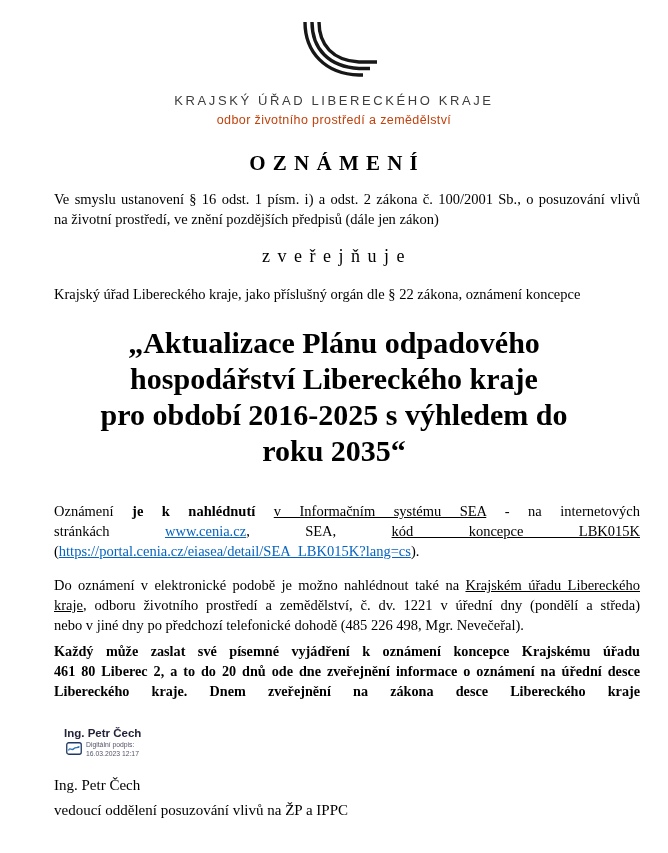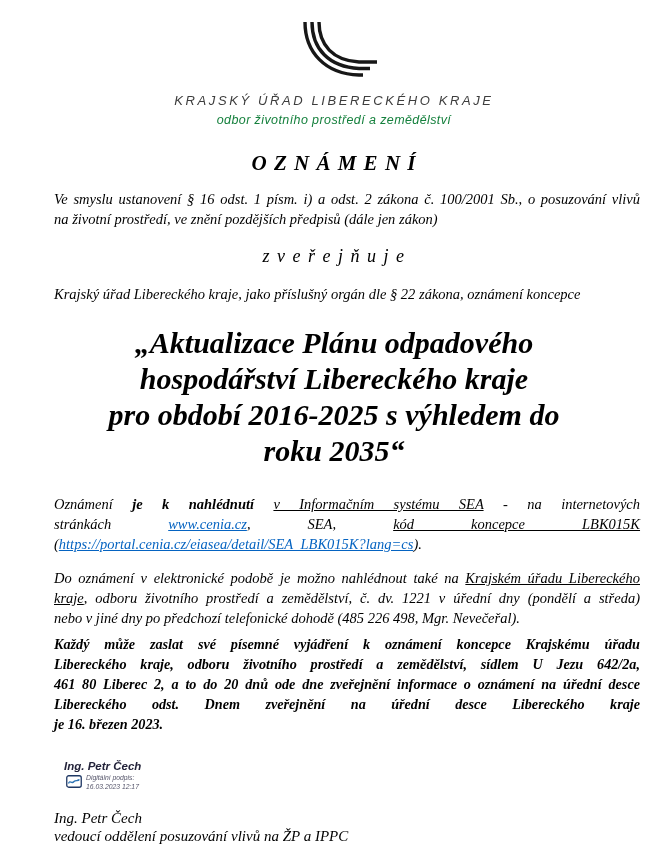--- a/index.html
+++ b/index.html
@@ -1,35 +1,35 @@
 <!DOCTYPE html>
 <html lang="cs" style="--link: #0563c1; --sig-navy: #1f3864; --sig-blue: #2e74b5;"><head>
 <meta charset="utf-8">
 <style>
   html,body{margin:0;padding:0;}
   body{
     width:668px;height:853px;background:#ffffff;overflow:hidden;
     font-family:"Liberation Serif","DejaVu Serif",serif;color:#000;
   }
-  .page{padding:20px 28px 0 54px;font-style:italic;}
+  .page{padding:20px 28px 0 54px;}
 
   
   .cblock{margin-left:-26px;text-align:center;}
 
   .logo-wrap{margin-top:2px;}
   .logo-wrap svg{display:inline-block;}
 
   .org-name{
     font-family:"Liberation Sans","DejaVu Sans",sans-serif;
     font-size:13px;letter-spacing:2.6px;color:#3d3d3d;margin-top:11px;
     font-weight:500;
   }
   .org-dept{
     font-family:"Liberation Sans","DejaVu Sans",sans-serif;
-    font-size:12.5px;letter-spacing:.4px;color:#15803d;margin-top:5px;
+    font-size:12.5px;letter-spacing:.4px;color:#c2410c;margin-top:5px;
   }
 
   .doc-heading{
     font-size:21px;font-weight:bold;letter-spacing:1px;margin-top:24px;
   }
 
   .para{font-size:14.5px;line-height:20px;}
   .ln{display:block;}
   .jl{text-align:justify;text-align-last:justify;}
   .u{text-decoration:underline;}
@@ -37,32 +37,32 @@
   a.link{color:var(--link,#0563c1);text-decoration:underline;cursor:pointer;}
 
   .p-intro{margin-top:13px;}
   .publishes{font-size:18px;letter-spacing:1.5px;margin-top:17px;}
   .p-authority{margin-top:17px;}
 
   .main-title{
     font-size:30px;line-height:36px;font-weight:bold;margin-top:21px;
   }
 
-  .p-avail{margin-top:25px;}
+  .p-avail{margin-top:32px;}
   .p-inspect{margin-top:14px;}
   .p-statement{margin-top:6px;font-weight:bold;font-size:14.2px;}
 
   .sig-stamp{margin-top:26px;margin-left:10px;font-family:"Liberation Sans","DejaVu Sans",sans-serif;}
   .sig-stamp-name{font-size:11.5px;font-weight:bold;color:#23233a;}
   .sig-stamp-row{display:flex;align-items:flex-start;margin-top:2px;}
   .sig-stamp-row svg{margin:1px 4px 0 2px;flex:none;}
   .sig-stamp-meta{font-size:6.8px;line-height:8.5px;color:#55556a;}
 
   .sig-name{font-size:15px;margin-top:19px;}
-  .sig-role{font-size:15px;margin-top:1px;}
+  .sig-role{font-size:15px;margin-top:8px;}
 </style>
 </head>
 <body>
 
 <div class="page">
 
   <div class="cblock logo-wrap">
     <svg width="90" height="56" viewBox="0 0 90 56" aria-hidden="true">
       <g fill="none" stroke="#171717" stroke-width="3.4">
         <path d="M16,0 C16,30 36,52 70,53 H74"></path>
@@ -101,24 +101,22 @@
   </div>
 
   <div class="para p-inspect">
     <span class="ln jl"><span>Do oznámení v elektronické podobě je možno nahlédnout také na</span> <span class="u">Krajském úřadu Libereckého</span></span>
     <span class="ln jl"><span class="u">kraje</span><span>, odboru životního prostředí a zemědělství, č. dv. 1221 v úřední dny (pondělí a středa)</span></span>
     <span class="ln">nebo v jiné dny po předchozí telefonické dohodě (485 226 498, Mgr. Nevečeřal).</span>
   </div>
 
   <div class="para p-statement">
     <span class="ln jl">Každý může zaslat své písemné vyjádření k oznámení koncepce Krajskému úřadu</span>
-    <span class="ln jl">Libereckého kraje, odboru životního prostředí a zemědělství, sídlem U Jezu 642/2a,</span>
     <span class="ln jl">461 80 Liberec 2, a to do 20 dnů ode dne zveřejnění informace o oznámení na úřední desce</span>
-    <span class="ln jl">Libereckého odst. Dnem zveřejnění na úřední desce Libereckého kraje</span>
-    <span class="ln">je 16. březen 2023.</span>
+    <span class="ln jl">Libereckého kraje. Dnem zveřejnění na zákona desce Libereckého kraje</span>
   </div>
 
   <div class="sig-stamp">
     <div class="sig-stamp-name">Ing. Petr Čech</div>
     <div class="sig-stamp-row">
       <svg width="16" height="13" viewBox="0 0 16 13" aria-hidden="true">
         <rect x="0.75" y="0.75" width="14.5" height="11.5" rx="2" fill="none" stroke="#1f3864" stroke-width="1.3"></rect>
         <path d="M2.5,8.5 C4,4.5 5.5,9.5 8,6.5 C9.5,4.8 11,6.2 13,5.2" fill="none" stroke="#2e74b5" stroke-width="1.4"></path>
         <path d="M11.6,3.9 L14.2,4.7 L11.9,6.3 Z" fill="#2e74b5"></path>
       </svg>

